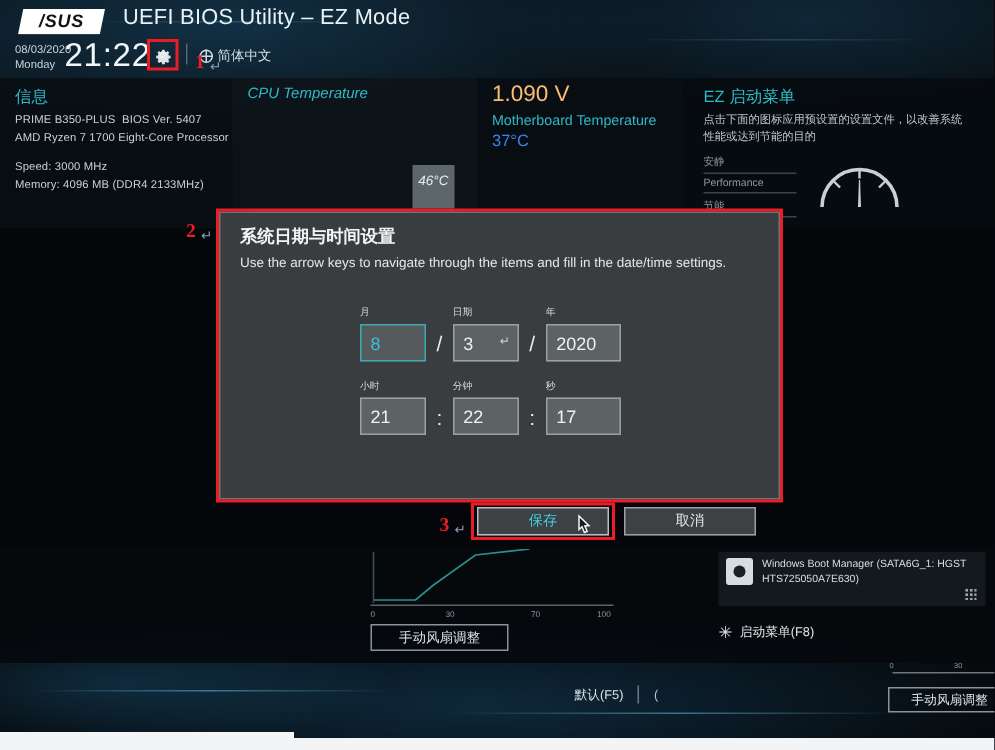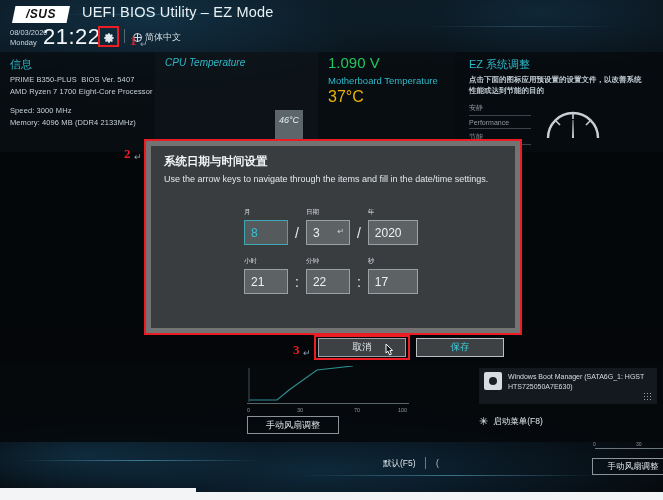--- a/index.html
+++ b/index.html
@@ -82,39 +82,39 @@
   .cpu-graph {
     position:absolute; left:12px; top:26px; width: 140px; height: 64px;
     border-bottom: 1px solid #5f6d74;
   }
   .cpu-val {
     position: absolute; right: 4px; bottom: 2px;
     background: #5c666b; color: #e6eef2; font-size: 9px;
     padding: 5px 4px 14px 4px;
   }
   .v-label { font-size: 10px; color: #2fb9c9; padding: 5px 0 0 10px; }
-  .v-value { font-size: 15px; color: #22c55e; padding: 2px 0 0 10px; }
+  .v-value { font-size: 15px; color: #fdba74; padding: 2px 0 0 10px; }
   .v-label2 { font-size: 9.5px; color: #2fb9c9; padding: 4px 0 0 10px; }
-  .v-value2 { font-size: 16px; color: #eab308; padding: 2px 0 0 10px; }
+  .v-value2 { font-size: 11px; color: #3b82f6; padding: 2px 0 0 10px; }
 
   .ez-title { font-size: 11px; color: #2fb9c9; padding: 5px 0 0 14px; }
-  .ez-desc { font-size: 7.5px; color: #bcc8cf; padding: 3px 20px 0 14px; line-height: 10.5px; font-weight: bold; }
+  .ez-desc { font-size: 7.5px; color: #bcc8cf; padding: 3px 20px 0 14px; line-height: 10.5px; }
   .ez-opts { position: absolute; left: 14px; top: 48px; width: 62px; }
   .ez-opt { font-size: 7px; color: #8e9aa1; padding: 3px 0 2px 0; border-bottom: 1px solid #3a4449; }
   .gauge { position: absolute; left: 543px; top: 104px; }
 
   
   .mid { position:absolute; left:0; top:152px; width:663px; height:212px; background: rgba(4,7,10,.92); }
 
   
   .dialog {
     position: absolute; left: 146px; top: 141px;
     width: 374px; height: 192px;
     background: #3a3d40;
-    border: 5px solid #737373;
+    border: 1px solid #737373;
   }
   .dlg-title { font-size: 11.5px; color: #f2f5f7; font-weight: bold; padding: 8px 0 0 13px; }
   .dlg-desc { font-size: 9px; color: #e2e7ea; padding: 4px 18px 0 13px; line-height: 13px; }
 
   .fields { position: absolute; left: 93px; top: 62px; }
   .frow { display: flex; align-items: flex-end; gap: 0; }
   .fgrp { display: flex; flex-direction: column; }
   .flabel { font-size: 6.5px; color: #d7dde1; padding-bottom: 3px; }
   .fbox {
     width: 44px; height: 25px;
@@ -245,21 +245,21 @@
       </div>
     </div>
 
     <div class="panel-volt">
       <div class="v-value">1.090 V</div>
       <div class="v-label2">Motherboard Temperature</div>
       <div class="v-value2">37°C</div>
     </div>
 
     <div class="panel-ez">
-      <div class="ez-title">EZ 系统调整</div>
+      <div class="ez-title">EZ 启动菜单</div>
       <div class="ez-desc">点击下面的图标应用预设置的设置文件，以改善系统性能或达到节能的目的</div>
       <div class="ez-opts">
         <div class="ez-opt">安静</div>
         <div class="ez-opt">Performance</div>
         <div class="ez-opt">节能</div>
       </div>
     </div>
   </div>
 
   <div class="gauge">
@@ -350,22 +350,22 @@
         <div class="sep">:</div>
         <div class="fgrp">
           <div class="flabel">秒</div>
           <div class="fbox wide">17</div>
         </div>
       </div>
     </div>
   </div>
 
   <div class="btnrow">
+    <div class="btn save">保存</div>
     <div class="btn">取消</div>
-    <div class="btn save">保存</div>
   </div>
 
   <div class="cursor">
     <svg width="16" height="16" viewBox="0 0 16 16">
       <path d="M4 2 L4 11 L6 9.2 L7.6 13 L9.4 12.2 L7.9 8.6 L10.6 8.4 Z" fill="#1b1b1b" stroke="#f4f4f4" stroke-width="1"></path>
     </svg>
   </div>
 
   <div class="an-box" style="left:98px;top:26px;width:21px;height:21px;"></div>
   <div class="an-num" style="left:130px;top:33px;">1</div>

